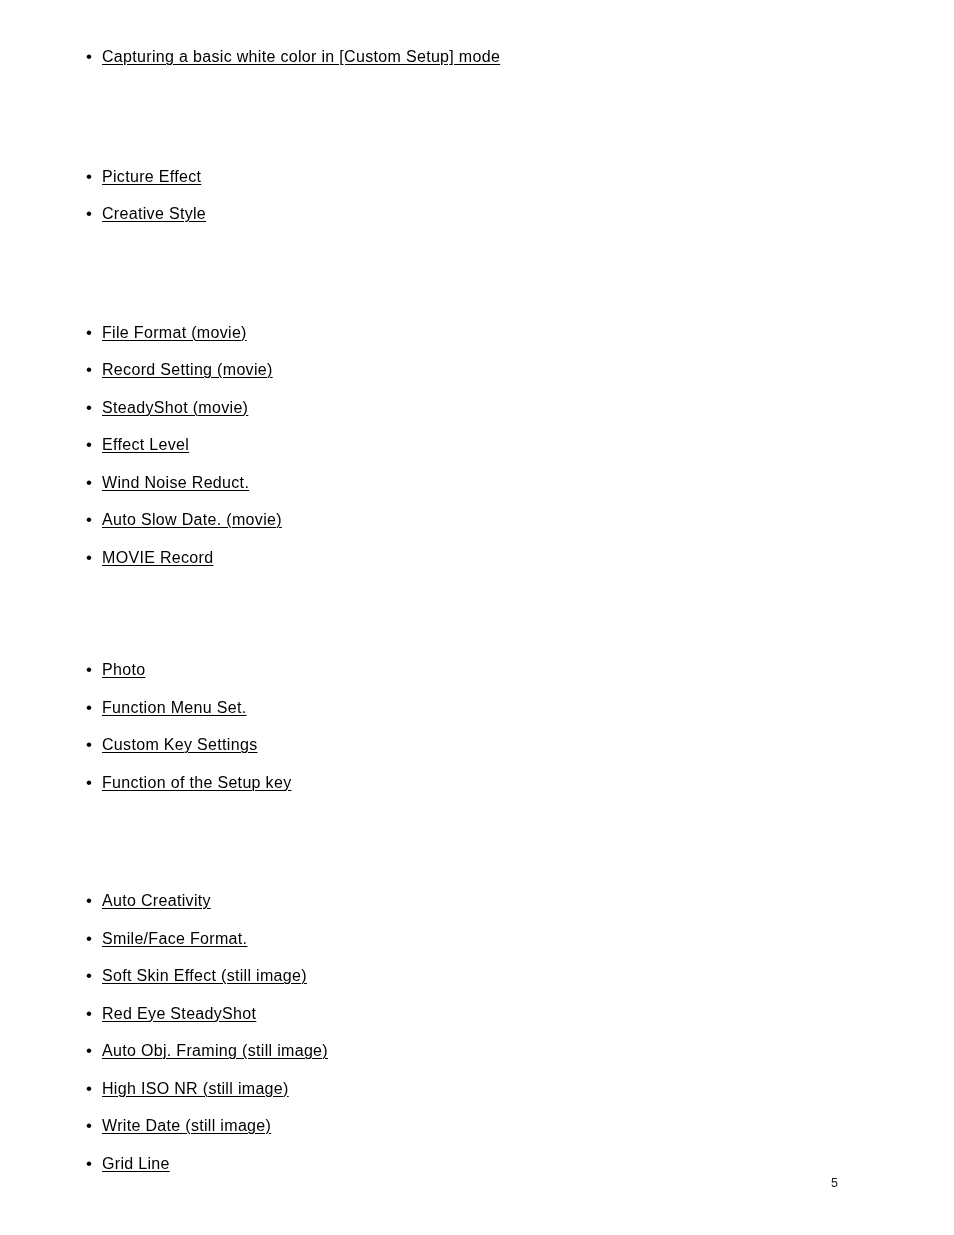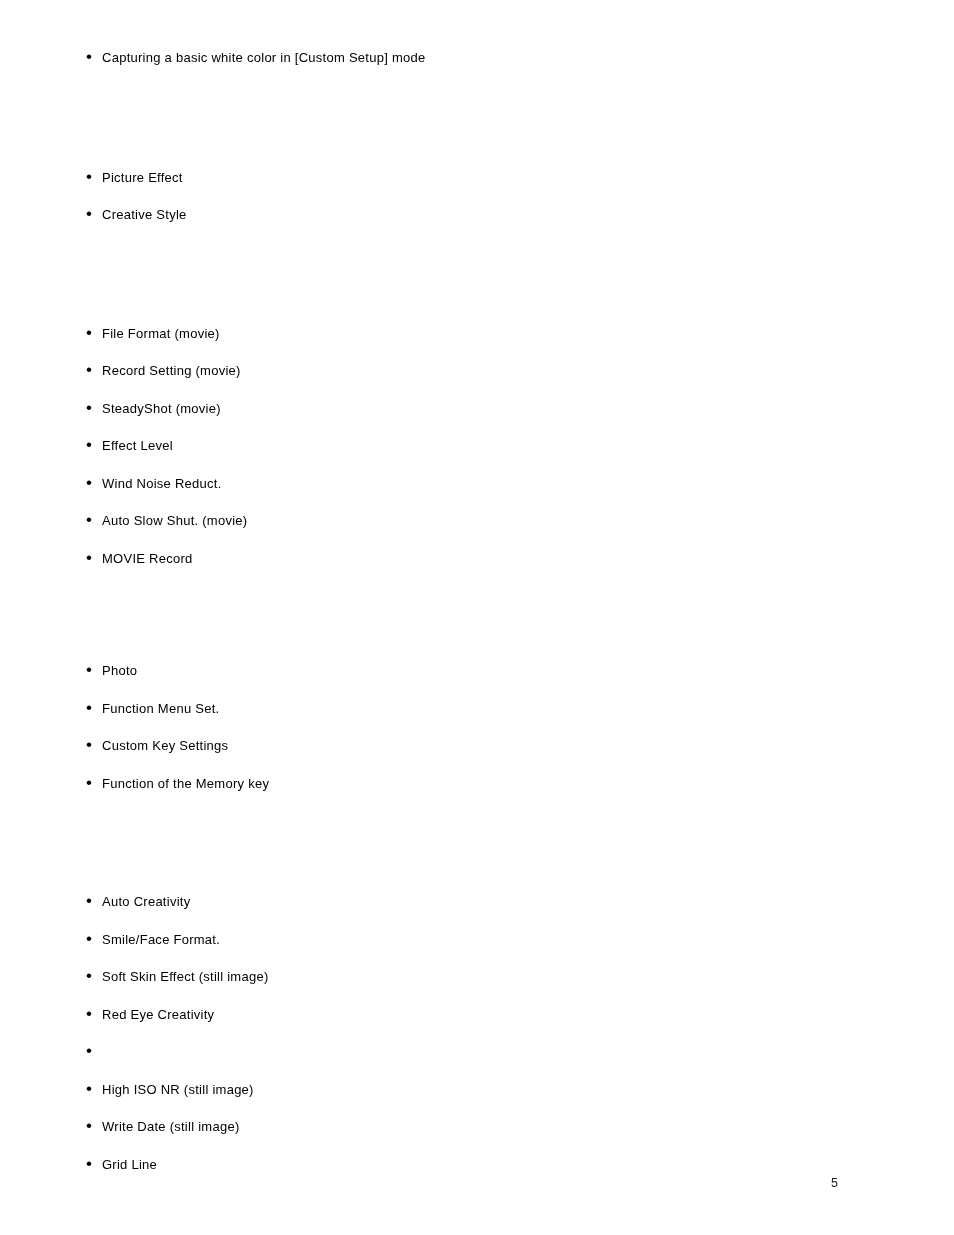--- a/index.html
+++ b/index.html
@@ -50,22 +50,23 @@
     left: 86px;
     top: 0;
     width: 10px;
     height: 37.5px;
     line-height: 37.5px;
     font-size: 17px;
     color: #000000;
     text-align: left;
   }
   .toc-link {
-    font-size: 13px;
+    font-size: 16px;
     color: #000000;
+    text-decoration: underline;
     text-decoration-color: #000000;
     text-decoration-thickness: 1.3px;
     text-underline-offset: 2.2px;
     letter-spacing: 0.02em;
     cursor: pointer;
     text-align: right;
   }
   .page-number {
     position: absolute;
     left: 831px;
@@ -115,21 +116,21 @@
       <li class="toc-item">
         <span class="bullet">•</span>
         <span class="toc-link">Effect Level</span>
       </li>
       <li class="toc-item">
         <span class="bullet">•</span>
         <span class="toc-link">Wind Noise Reduct.</span>
       </li>
       <li class="toc-item">
         <span class="bullet">•</span>
-        <span class="toc-link">Auto Slow Shut. (movie)</span>
+        <span class="toc-link">Auto Slow Date. (movie)</span>
       </li>
       <li class="toc-item">
         <span class="bullet">•</span>
         <span class="toc-link">MOVIE Record</span>
       </li>
     </ul>
 
     <ul class="toc-group gap-top-4">
       <li class="toc-item">
         <span class="bullet">•</span>
@@ -138,43 +139,44 @@
       <li class="toc-item">
         <span class="bullet">•</span>
         <span class="toc-link">Function Menu Set.</span>
       </li>
       <li class="toc-item">
         <span class="bullet">•</span>
         <span class="toc-link">Custom Key Settings</span>
       </li>
       <li class="toc-item">
         <span class="bullet">•</span>
-        <span class="toc-link">Function of the Memory key</span>
+        <span class="toc-link">Function of the Setup key</span>
       </li>
     </ul>
 
     <ul class="toc-group gap-top-5">
       <li class="toc-item">
         <span class="bullet">•</span>
         <span class="toc-link">Auto Creativity</span>
       </li>
       <li class="toc-item">
         <span class="bullet">•</span>
         <span class="toc-link">Smile/Face Format.</span>
       </li>
       <li class="toc-item">
         <span class="bullet">•</span>
         <span class="toc-link">Soft Skin Effect (still image)</span>
       </li>
       <li class="toc-item">
         <span class="bullet">•</span>
-        <span class="toc-link">Red Eye Creativity</span>
+        <span class="toc-link">Red Eye SteadyShot</span>
       </li>
       <li class="toc-item">
         <span class="bullet">•</span>
+        <span class="toc-link">Auto Obj. Framing (still image)</span>
       </li>
       <li class="toc-item">
         <span class="bullet">•</span>
         <span class="toc-link">High ISO NR (still image)</span>
       </li>
       <li class="toc-item">
         <span class="bullet">•</span>
         <span class="toc-link">Write Date (still image)</span>
       </li>
       <li class="toc-item">

